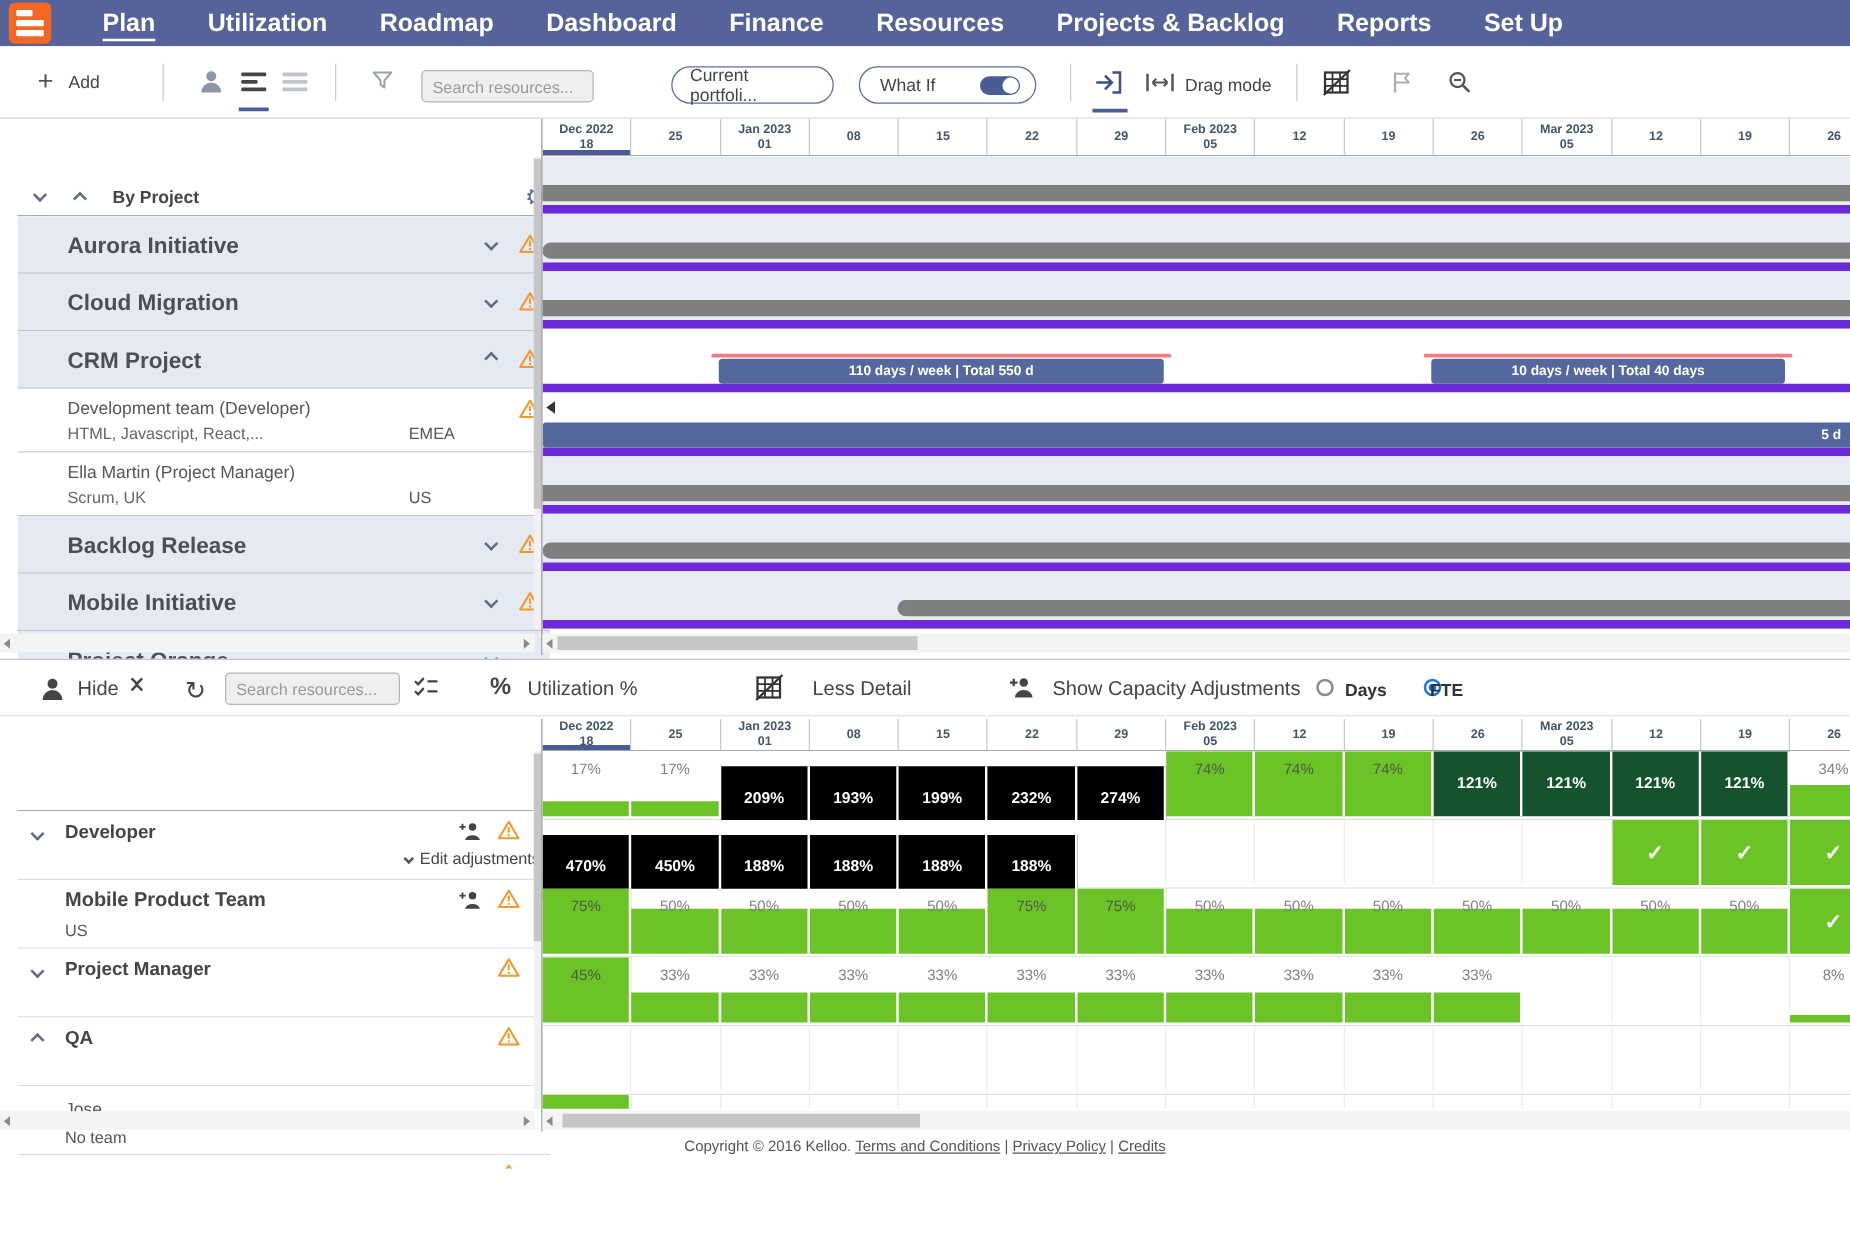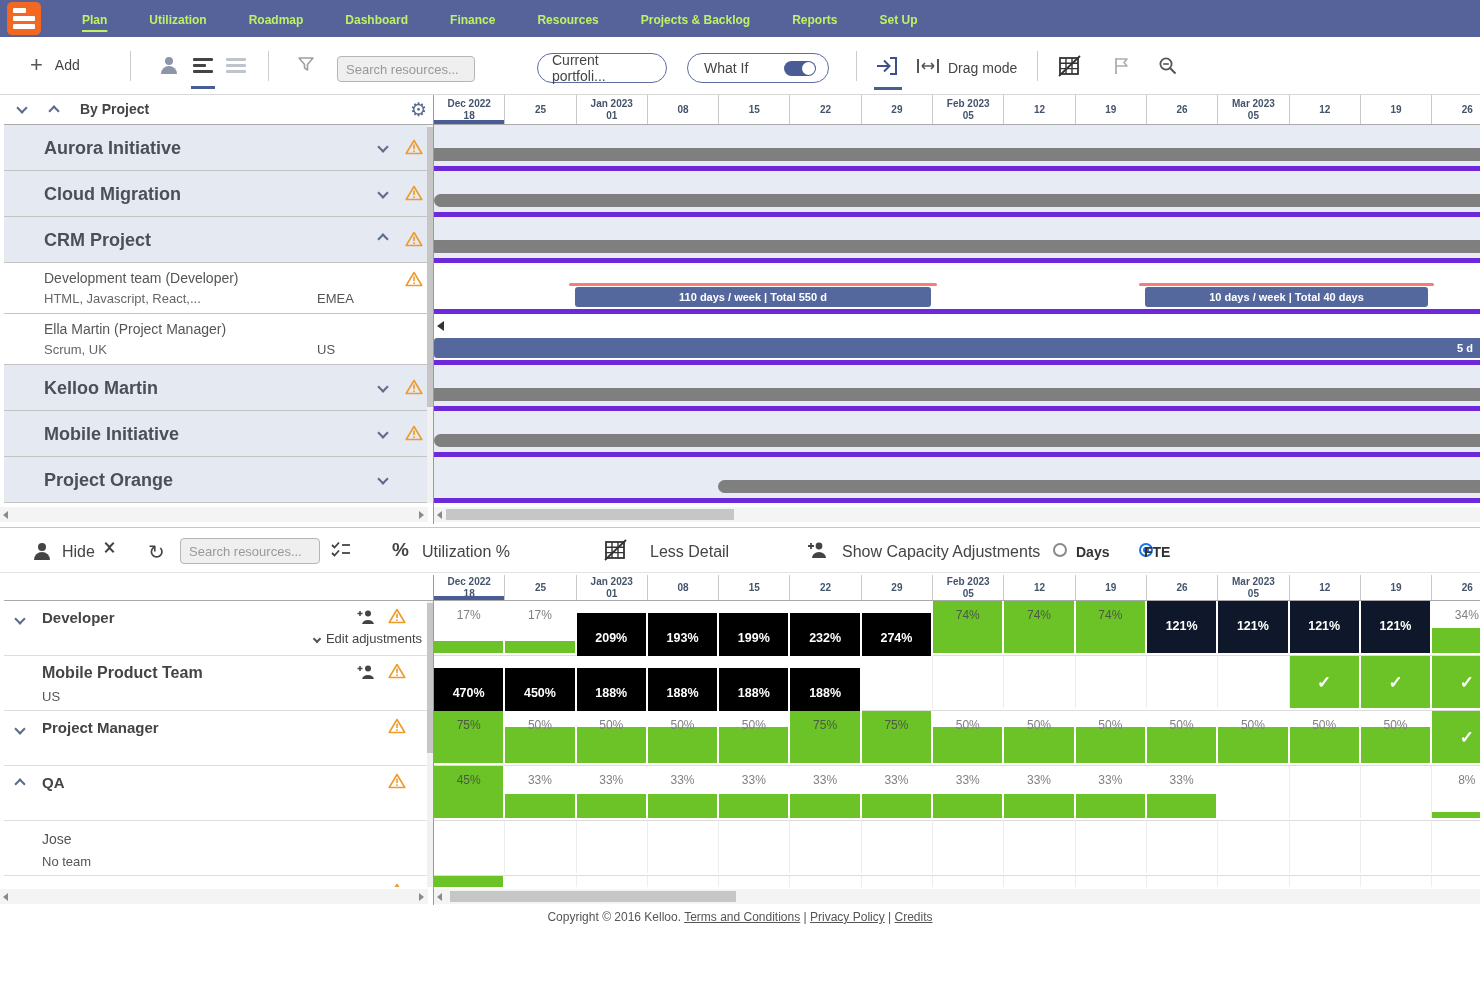--- a/index.html
+++ b/index.html
@@ -8,21 +8,21 @@
   #app { position:relative; width:1480px; height:987px; overflow:hidden; background:#fff; }
 
   
   .navbar { position:absolute; left:0; top:0; width:1480px; height:37px; background:#56639B; display:flex; align-items:center; }
   .logo { width:34px; height:33px; background:#F26722; border-radius:5px; margin-left:7px; position:relative; flex:0 0 auto; }
   .logo span { position:absolute; left:6px; height:5px; background:#fff; border-radius:1px; }
   .logo .b1 { top:6px;  width:13px; }
   .logo .b2 { top:14px; width:22px; }
   .logo .b3 { top:22px; width:22px; }
   .nav-items { display:flex; margin-left:20px; gap:0; }
-  .nav-item { color:#bef264; font-weight:bold; font-size:12px; padding:9px 21px 7px 21px; cursor:pointer; white-space:nowrap; }
+  .nav-item { color:#ffffff; font-weight:bold; font-size:20px; padding:9px 21px 7px 21px; cursor:pointer; white-space:nowrap; }
   .nav-item.active { text-decoration:underline; text-underline-offset:6px; text-decoration-thickness:2px; }
 
   
   .toolbar { position:absolute; left:0; top:37px; width:1480px; height:58px; background:#fff; border-bottom:1px solid #d8d8d8; }
   .toolbar > * { position:absolute; }
   .tb-sep { width:1px; height:30px; background:#ccc; top:14px; }
   .add-btn { left:30px; top:17px; display:flex; align-items:center; gap:12px; cursor:pointer; }
   .plus-glyph { font-size:22px; color:#555; line-height:22px; }
   .tb-label { font-size:14px; color:#444; }
   .icon-btn { cursor:pointer; }
@@ -42,40 +42,40 @@
   .dragmode-label { font-size:14px; color:#444; }
 
   
   .divider-v { position:absolute; width:1px; background:#9a9a9a; }
   .tl-header { position:absolute; display:flex; overflow:hidden; background:#fff; border-bottom:1px solid #a9a9a9; }
   .tl-col { flex:0 0 71.3px; border-right:1px solid #c9c9c9; text-align:center; position:relative; display:flex; flex-direction:column; justify-content:center; cursor:pointer; }
   .tl-month { font-size:10px; font-weight:bold; color:#44546A; line-height:12px; }
   .tl-day { font-size:10px; font-weight:bold; color:#44546A; line-height:12px; }
   .tl-col.active::after { content:""; position:absolute; left:0; right:0; bottom:0; height:4px; background:#4A5C95; }
 
-  .left-rows { position:absolute; left:4px; width:426px; overflow:hidden; background:#fff; }
+  .left-rows { position:absolute; left:14px; width:426px; overflow:hidden; background:#fff;margin-top:48px; }
   .grid-rows { position:absolute; left:434px; width:1046px; overflow:hidden; background:#fff; }
 
   
   .prow, .rrow { position:relative; border-bottom:1px solid #c3c3c3; }
   .prow { background:#E4E9F2; height:46px; }
   .rrow { background:#fff; height:51px; }
   .prow .label { position:absolute; left:40px; top:13px; font-size:18px; font-weight:bold; color:#4a4f58; }
   .rrow .label { position:absolute; left:40px; top:7px; font-size:14px; color:#555; }
   .rrow .sub { position:absolute; left:40px; top:28px; font-size:13px; color:#666; }
   .rrow .region { position:absolute; left:313px; top:28px; font-size:13px; color:#555; }
   .chev { display:inline-block; width:8px; height:8px; border-right:2px solid #5C6B8A; border-bottom:2px solid #5C6B8A; cursor:pointer; }
   .chev.down { transform:rotate(45deg); }
   .chev.up { transform:rotate(-135deg); }
   .row-chev { position:absolute; left:375px; top:18px; }
   .row-warn { position:absolute; left:401px; top:14px; cursor:pointer; }
   .rrow .row-warn { top:8px; }
 
   
-  .grow { position:relative; border-bottom:5px solid #6d28d9; }
+  .grow { position:relative; border-bottom:7px solid #6d28d9; }
   .grow.alt { background:#E7EBF3; height:46px; }
   .grow.res { background:#fff; height:51px; }
   .sumbar { position:absolute; top:23px; height:13px; background:#7F7F7F; cursor:pointer; }
   .sumbar.rl { border-radius:7px 0 0 7px; }
   .taskbar { position:absolute; top:24px; height:20px; background:#55689D; border-radius:3px; color:#fff; font-size:11px; font-weight:bold; text-align:center; line-height:20px; cursor:pointer; white-space:nowrap; overflow:hidden; }
   .taskbar.rightlbl { text-align:right; padding-right:7px; border-radius:3px 0 0 3px; }
   .redline { position:absolute; top:20px; height:3px; background:#F47C7C; border-radius:2px; }
   .left-marker { position:absolute; left:3px; top:7px; width:0; height:0; border-top:5px solid transparent; border-bottom:5px solid transparent; border-right:7px solid #333; }
 
   
@@ -113,21 +113,21 @@
   .edit-adj .chev { width:6px; height:6px; border-color:#555; }
 
   .cellrow { position:relative; display:flex; height:55px; border-bottom:1px solid #ddd; background:#fff; }
   .cell { flex:0 0 71.3px; position:relative; height:52px; border-right:2px solid #fff; }
   .cell.empty { border-right:1px solid #ededed; }
   .cell .lbl { position:absolute; left:0; right:0; top:7px; text-align:center; font-size:12px; color:#808080; z-index:2; }
   .cell .fill { position:absolute; left:0; right:0; bottom:0; background:#6CC327; z-index:1; }
   .cell.fullgreen { background:#6CC327; }
   .cell.fullgreen .lbl { color:#4c5a43; }
   .cell.crimson { background:#000000;margin-top:12px; }
-  .cell.redx { background:#0f172a; }
+  .cell.redx { background:#14532d; }
   .cell.crimson .lbl, .cell.redx .lbl { color:#fff; font-weight:bold; top:18px; font-size:12.5px; }
   .cell.check { background:#6CC327; }
   .cell.check .lbl { color:#fff; font-weight:bold; font-size:17px; top:16px; }
 
   
   .footer { position:absolute; left:0; top:910px; width:1480px; text-align:center; font-size:12px; color:#555; }
   .footer a { color:#555; text-decoration:underline; cursor:pointer; }
 </style>
 </head>
 <body>
@@ -320,21 +320,21 @@
             <rect x="8.2" y="5.5" width="1.6" height="4.6" fill="#EE9A2E"></rect>
             <rect x="8.2" y="11.4" width="1.6" height="1.6" fill="#EE9A2E"></rect>
           </svg></span>
       </div>
       <div class="rrow">
         <span class="label">Ella Martin (Project Manager)</span>
         <span class="sub">Scrum, UK</span>
         <span class="region">US</span>
       </div>
       <div class="prow">
-        <span class="label">Kelloo Martin</span>
+        <span class="label">Backlog Release</span>
         <span class="chev down row-chev"></span>
         <span class="warn-svg row-warn"><svg width="18" height="16" viewBox="0 0 18 16">
             <path d="M9 1.5 L16.8 14.5 L1.2 14.5 Z" fill="none" stroke="#EE9A2E" stroke-width="1.6" stroke-linejoin="round"></path>
             <rect x="8.2" y="5.5" width="1.6" height="4.6" fill="#EE9A2E"></rect>
             <rect x="8.2" y="11.4" width="1.6" height="1.6" fill="#EE9A2E"></rect>
           </svg></span>
       </div>
       <div class="prow">
         <span class="label">Mobile Initiative</span>
         <span class="chev down row-chev"></span>

